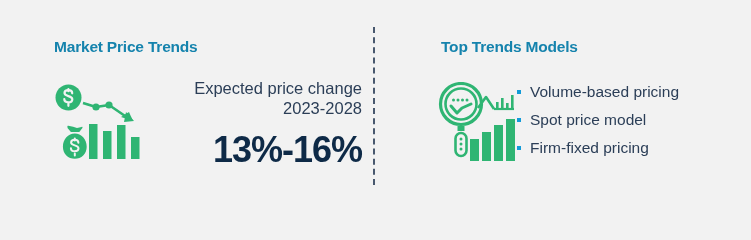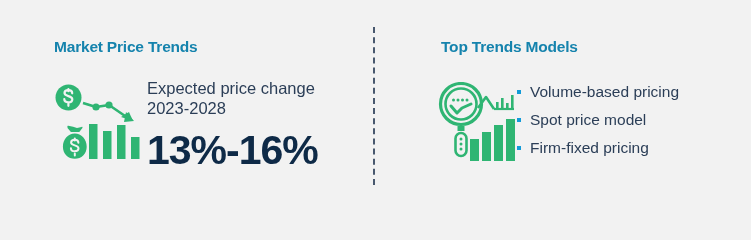--- a/index.html
+++ b/index.html
@@ -49,20 +49,21 @@
   .panel-left .panel-title  { left: 52px; top: 38px; }
   .panel-right .panel-title { left: 66px; top: 38px; }
 
   
   .left-body {
     position: absolute;
     left: 52px;
     top: 78px;
     width: 310px;
     height: 100px;
+    text-align: right;
   }
   .icon-money {
     position: absolute;
     left: 0;
     top: 6px;
     width: 88px;
     height: 82px;
   }
   .left-text {
     position: absolute;
@@ -71,21 +72,21 @@
     width: 215px;
   }
   .expected-line {
     font-size: 16.5px;
     color: #2b3e57;
     line-height: 20px;
     white-space: nowrap;
   }
   .big-number {
     margin-top: 10px;
-    font-size: 41px;
+    font-size: 36px;
     font-weight: bold;
     color: #0e2a47;
     letter-spacing: -1px;
     line-height: 44px;
     white-space: nowrap;
   }
 
   
   .right-body {
     position: absolute;

